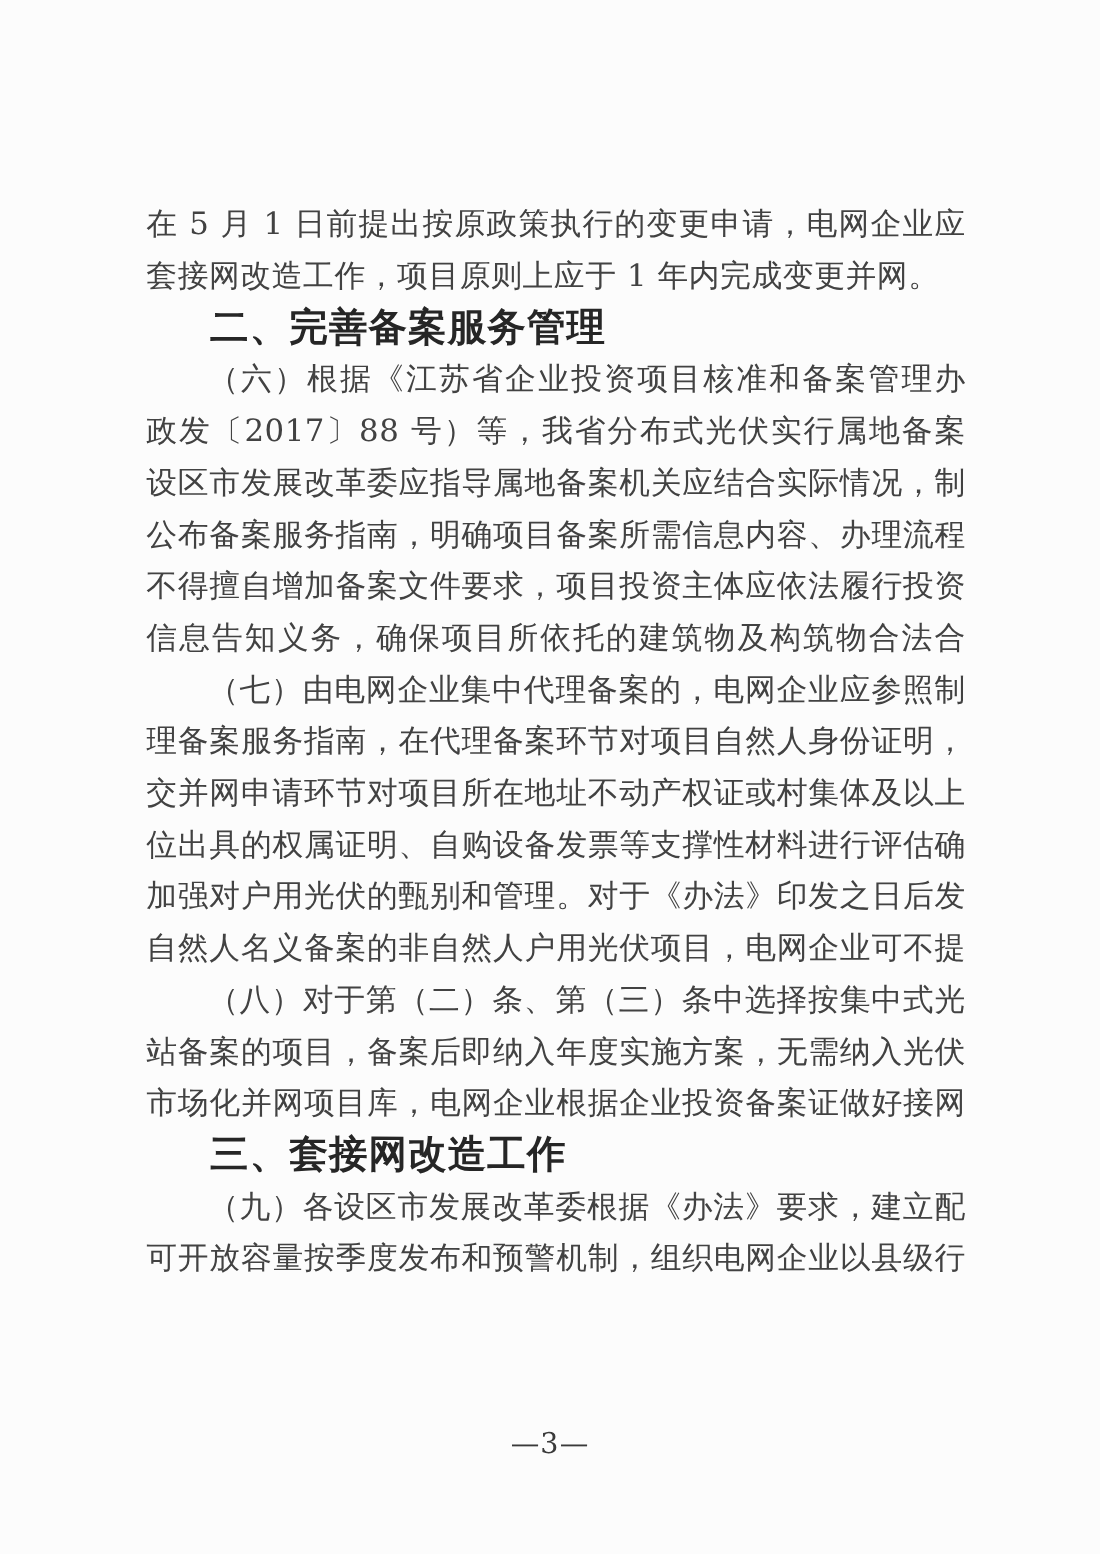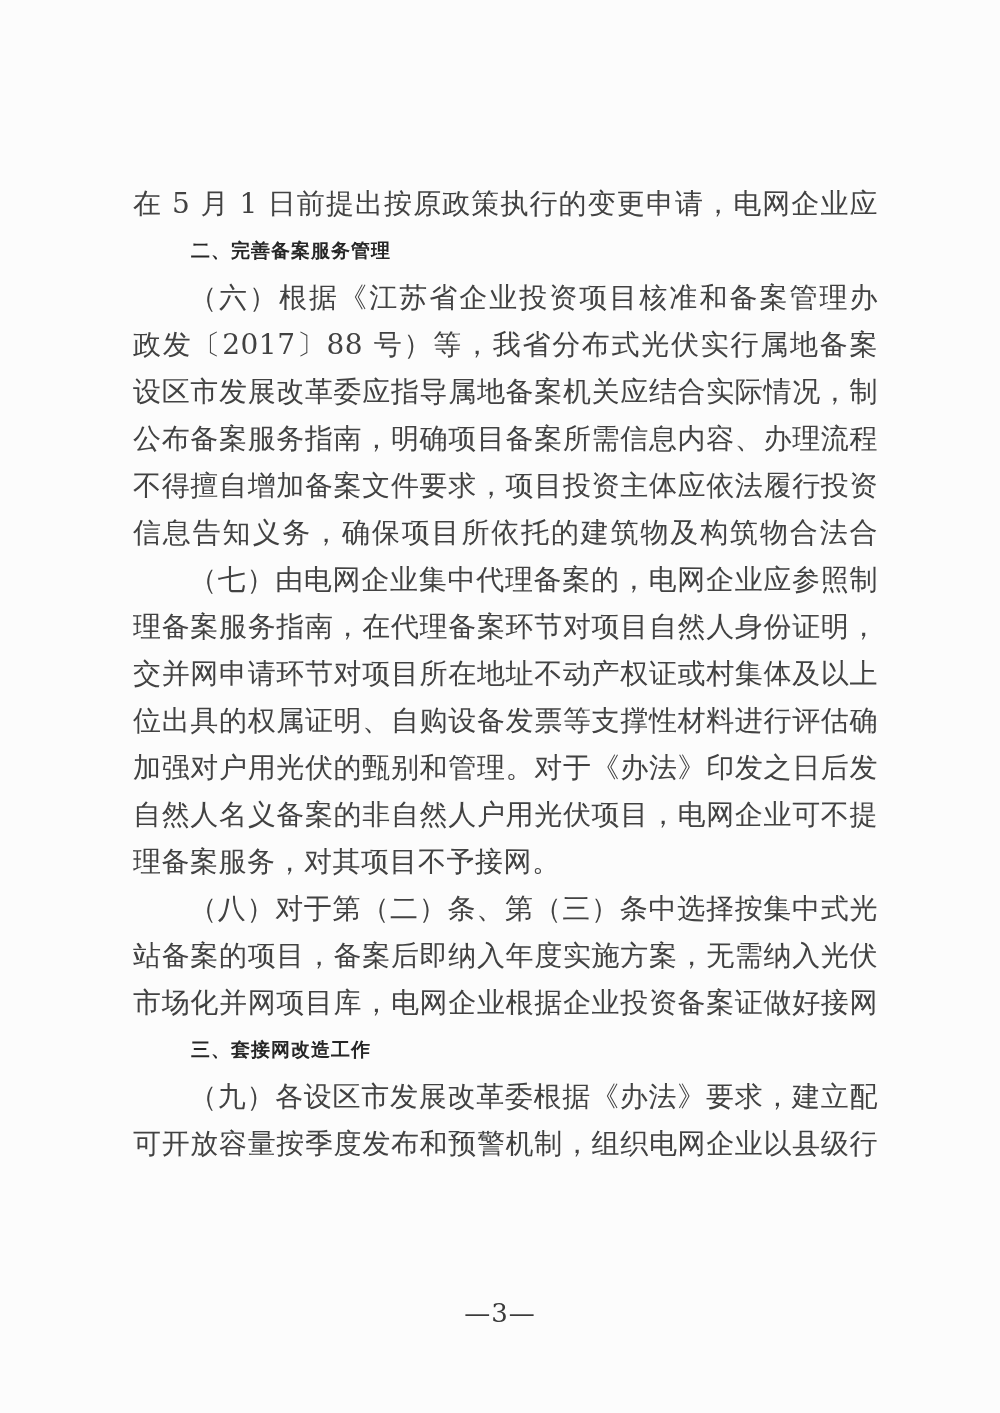--- a/index.html
+++ b/index.html
@@ -41,21 +41,21 @@
   }
   
   .line.ind {
     text-indent: 56px;
   }
   
   .line.heading {
     font-family: "Liberation Sans", "DejaVu Sans", sans-serif;
     font-weight: 700;
     color: #262626;
-    font-size: 19px;
+    font-size: 35px;
     letter-spacing: 1px;
     text-indent: 58px;
   }
   .page-number {
     position: absolute;
     top: 1298px;
     left: 0;
     width: 100%;
     text-align: center;
     font-size: 26px;
@@ -63,34 +63,34 @@
     letter-spacing: 1px;
     font-family: "DejaVu Serif", "Liberation Serif", serif;
   }
 </style>
 </head>
 <body>
 
 <div class="page">
   <div class="content">
     <div class="line j">在 5 月 1 日前提出按原政策执行的变更申请，电网企业应做好配</div>
+    <div class="line">套接网改造工作，项目原则上应于 1 年内完成变更并网。</div>
     <div class="line heading">二、完善备案服务管理</div>
     <div class="line j ind">（六）根据《江苏省企业投资项目核准和备案管理办法》（苏</div>
     <div class="line j">政发〔2017〕88 号）等，我省分布式光伏实行属地备案管理，各</div>
     <div class="line j">设区市发展改革委应指导属地备案机关应结合实际情况，制定并</div>
     <div class="line j">公布备案服务指南，明确项目备案所需信息内容、办理流程等，</div>
     <div class="line j">不得擅自增加备案文件要求，项目投资主体应依法履行投资项目</div>
     <div class="line j">信息告知义务，确保项目所依托的建筑物及构筑物合法合规。</div>
     <div class="line j ind">（七）由电网企业集中代理备案的，电网企业应参照制定代</div>
     <div class="line j">理备案服务指南，在代理备案环节对项目自然人身份证明，在提</div>
     <div class="line j">交并网申请环节对项目所在地址不动产权证或村集体及以上单</div>
     <div class="line j">位出具的权属证明、自购设备发票等支撑性材料进行评估确认，</div>
     <div class="line j">加强对户用光伏的甄别和管理。对于《办法》印发之日后发现以</div>
     <div class="line j">自然人名义备案的非自然人户用光伏项目，电网企业可不提供代</div>
-    <div class="line">理备案服务，对其项目不予接网。</div>
     <div class="line j ind">（八）对于第（二）条、第（三）条中选择按集中式光伏电</div>
     <div class="line j">站备案的项目，备案后即纳入年度实施方案，无需纳入光伏发电</div>
     <div class="line j">市场化并网项目库，电网企业根据企业投资备案证做好接网服务。</div>
     <div class="line heading">三、套接网改造工作</div>
     <div class="line j ind">（九）各设区市发展改革委根据《办法》要求，建立配电网</div>
     <div class="line j">可开放容量按季度发布和预警机制，组织电网企业以县级行政区</div>
   </div>
 
   <div class="page-number">—3—</div>
 </div>

